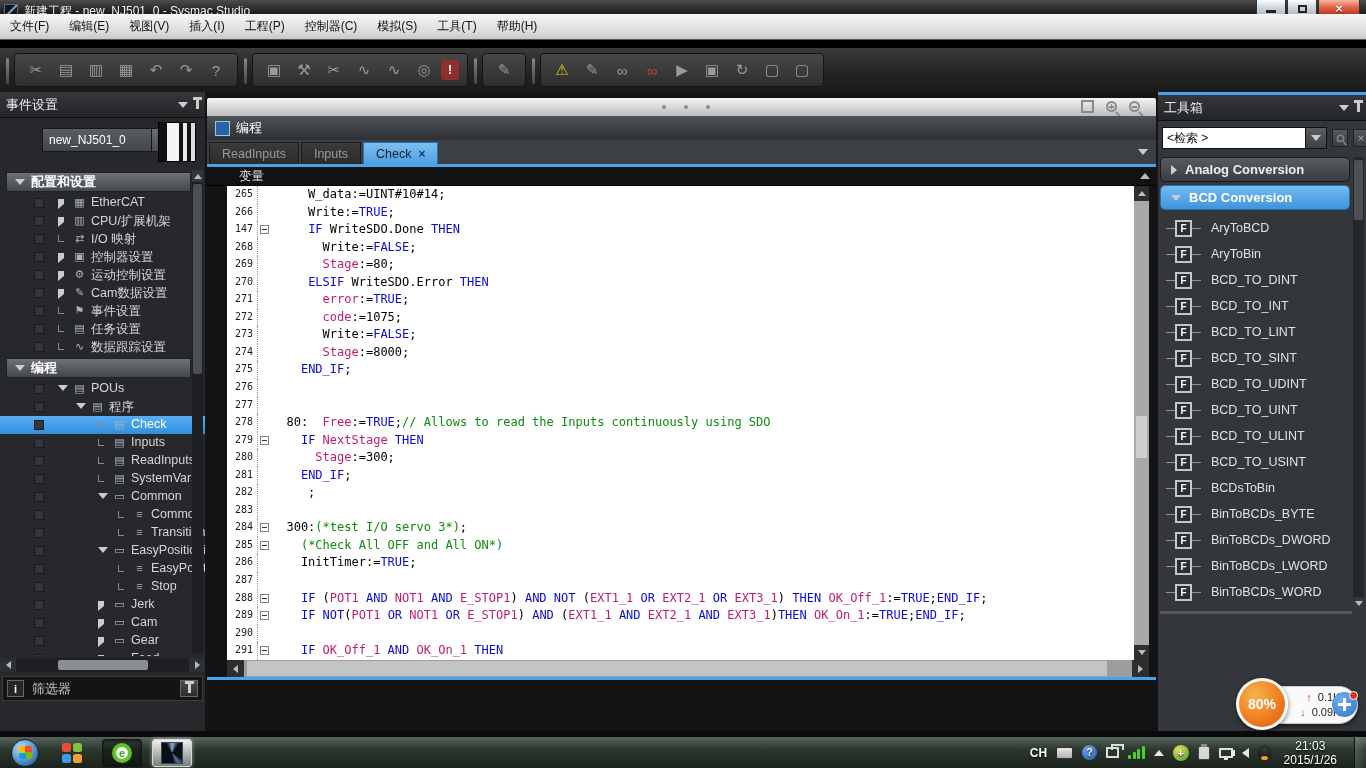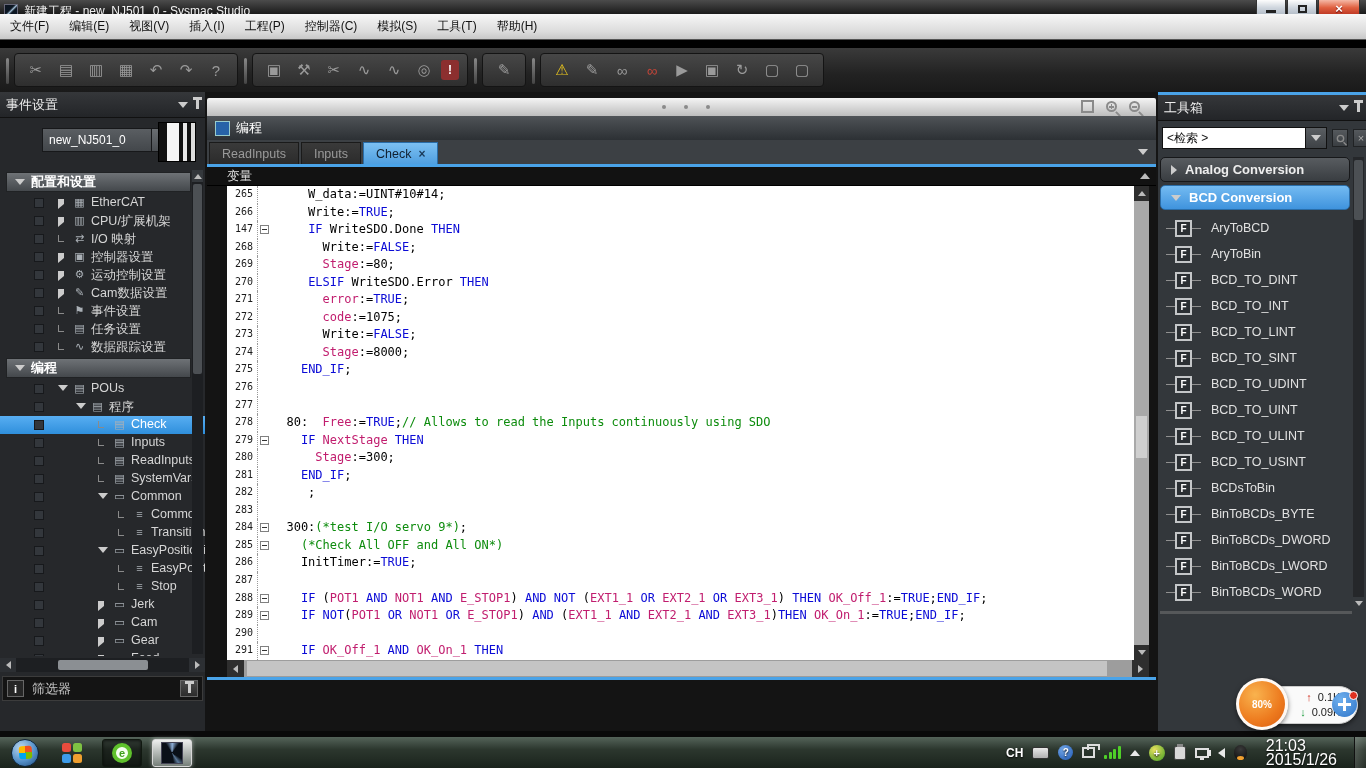--- a/index.html
+++ b/index.html
@@ -97,21 +97,21 @@
     color:#fff; font-size:9px; line-height:13px; text-align:center; }
   #tabbar { position:absolute; left:2px; top:48px; width:949px; height:24px; background:#3c4044; display:flex; align-items:flex-end; }
   .tab { height:22px; margin-left:2px; padding:0 12px; background:linear-gradient(180deg,#3a3a3a,#2b2b2b);
     color:#9a9a9a; font-size:12.5px; display:flex; align-items:center; gap:7px; border:1px solid #1a1a1a; border-bottom:none; }
   .tab.active { background:linear-gradient(180deg,#7cc0f2,#4f9fe0); color:#102030; border-color:#2a6da8; }
   .tab .closex { font-size:12px; font-weight:bold; color:#1a3a5a; }
   #tab-dd { margin-left:auto; margin-right:8px; align-self:center; }
   #blue-line { position:absolute; left:2px; top:72px; width:949px; height:3px; background:#4aa3e8; }
   #varbar { position:absolute; left:2px; top:75px; width:949px; height:19px; background:#121212;
     border-bottom:1px solid #000; color:#e0e0e0; font-size:12.5px; display:flex; align-items:center; }
-  #varbar span { margin-left:20px; }
+  #varbar span { margin-left:32px; }
   #varbar .tri-up-s { margin-left:auto; margin-right:6px; width:0; height:0;
     border-left:5px solid transparent; border-right:5px solid transparent; border-bottom:6px solid #bbb; }
   #code-wrap { position:absolute; left:22px; top:94px; width:907px; height:474px; background:#fff; overflow:hidden; }
   .code-line { height:17.55px; display:flex; font-family:"DejaVu Sans Mono","Liberation Mono",monospace; font-size:12px; }
   .ln { width:30px; text-align:right; color:#1a1a1a; font-size:10px; padding-right:4px; flex:none; padding-top:2px; }
   .foldcol { width:15px; flex:none; border-left:1px dotted #999; position:relative; }
   .foldbox { position:absolute; left:2px; top:4px; width:9px; height:9px; border:1px solid #808080; background:#fff; }
   .foldbox::after { content:""; position:absolute; left:1px; top:3px; width:5px; height:1px; background:#333; }
   .codetext { white-space:pre; padding-top:1px; }
   .tk-k { color:#0b0bd6; } .tk-v { color:#c11d6e; } .tk-c { color:#0d8c0d; } .tk-p { color:#000; }
@@ -151,21 +151,21 @@
   
   #bottom-strip { left:0; top:731px; width:1366px; height:5px; background:#0a0a0a; }
   #net-widget { left:1252px; top:686px; width:106px; height:38px; background:#fafafa; border:1px solid #ccc;
     border-radius:19px; box-shadow:0 2px 5px rgba(0,0,0,.5); z-index:50; }
   .net-row { position:absolute; left:26px; font-size:11px; color:#222; display:flex; gap:6px; width:70px; justify-content:flex-end; }
   .net-row.up { top:4px; } .net-row.down { top:19px; }
   .arr-up { color:#d03020; font-weight:bold; } .arr-dn { color:#1f9e40; font-weight:bold; }
   #percent-badge { left:1236px; top:678px; width:52px; height:52px; border-radius:50%;
     background:radial-gradient(circle at 35% 30%,#f9b34e,#ed7a1e 60%,#d95c10);
     border:3px solid rgba(255,255,255,.95); box-shadow:0 2px 5px rgba(0,0,0,.5); z-index:51;
-    display:flex; align-items:center; justify-content:center; color:#fff; font-weight:bold; font-size:10px; }
+    display:flex; align-items:center; justify-content:center; color:#fff; font-weight:bold; font-size:14px; }
   #plus-badge { left:1332px; top:692px; width:25px; height:25px; border-radius:50%;
     background:radial-gradient(circle at 35% 30%,#6fb0ee,#2e74c8); z-index:52; }
   #plus-badge .ph { position:absolute; left:6px; top:11px; width:13px; height:3px; background:#fff; }
   #plus-badge .pv { position:absolute; left:11px; top:6px; width:3px; height:13px; background:#fff; }
   #plus-badge .dot { position:absolute; right:-1px; top:-1px; width:9px; height:9px; border-radius:50%; background:#e03020; border:1px solid #fff; }
   
   #taskbar { left:0; top:736px; width:1366px; height:32px;
     background:linear-gradient(180deg,#55645a,#2c372e 40%,#1a231c); border-top:1px solid #0a0a0a;
     display:flex; align-items:center; }
   #start-button { width:34px; height:30px; margin-left:8px; display:flex; align-items:center; justify-content:center; }
@@ -198,21 +198,21 @@
   .ic-tri-up { width:0; height:0; border-left:5px solid transparent; border-right:5px solid transparent; border-bottom:6px solid #e8e8e8; }
   .ic-circle-green { width:16px; height:16px; border-radius:50%; background:radial-gradient(circle at 35% 30%,#e8e060,#3f9e20); color:#fff; font-weight:bold; font-size:11px; }
   .ic-clipboard { width:12px; height:14px; background:#d8d8d8; border:1px solid #444; border-radius:2px; position:relative; }
   .ic-clipboard::after { content:""; position:absolute; left:2px; top:-3px; width:6px; height:3px; background:#888; }
   .ic-monitor { width:14px; height:10px; border:2px solid #e0e0e0; position:relative; }
   .ic-monitor::after { content:""; position:absolute; left:3px; bottom:-4px; width:4px; height:3px; background:#e0e0e0; }
   .ic-speaker { width:0; height:0; border-top:5px solid transparent; border-bottom:5px solid transparent; border-right:7px solid #e8e8e8; position:relative; }
   .ic-speaker::before { content:""; position:absolute; left:-11px; top:-3px; width:4px; height:6px; background:#e8e8e8; }
   .ic-penguin { width:13px; height:15px; border-radius:50% 50% 45% 45%; background:radial-gradient(circle at 50% 30%,#3a3a3a,#0a0a0a); position:relative; }
   .ic-penguin::after { content:""; position:absolute; left:3px; bottom:0; width:7px; height:4px; border-radius:50%; background:#f0a030; }
-  #clock { text-align:left; line-height:14px; font-size:16px; color:#fff; margin-left:10px; text-shadow:0 1px 2px #000; }
+  #clock { text-align:center; line-height:14px; font-size:12px; color:#fff; margin-left:4px; text-shadow:0 1px 2px #000; }
   #show-desktop { width:12px; height:32px; margin-left:8px; border-left:1px solid #111;
     background:linear-gradient(90deg,rgba(255,255,255,.18),rgba(255,255,255,.05)); }
 </style>
 </head>
 <body>
 
 <div id="titlebar" class="abs">
   <div id="app-icon"></div>
   <span>新建工程 - new_NJ501_0 - Sysmac Studio</span>
   <div id="win-controls">
@@ -612,21 +612,21 @@
         <div class="code-line">
           <span class="ln">283</span>
           <span class="foldcol"></span>
           <span class="codetext"></span>
         </div>
         <div class="code-line">
           <span class="ln">284</span>
           <span class="foldcol">
             <span class="foldbox"></span>
           </span>
-          <span class="codetext"><span class="tk-p">  300:</span><span class="tk-c">(*test I/O servo 9*)</span><span class="tk-p">;</span></span>
+          <span class="codetext"><span class="tk-p">  300:</span><span class="tk-c">(*test I/O servo 3*)</span><span class="tk-p">;</span></span>
         </div>
         <div class="code-line">
           <span class="ln">285</span>
           <span class="foldcol">
             <span class="foldbox"></span>
           </span>
           <span class="codetext"><span class="tk-p">    </span><span class="tk-c">(*Check All OFF and All ON*)</span></span>
         </div>
         <div class="code-line">
           <span class="ln">286</span>

